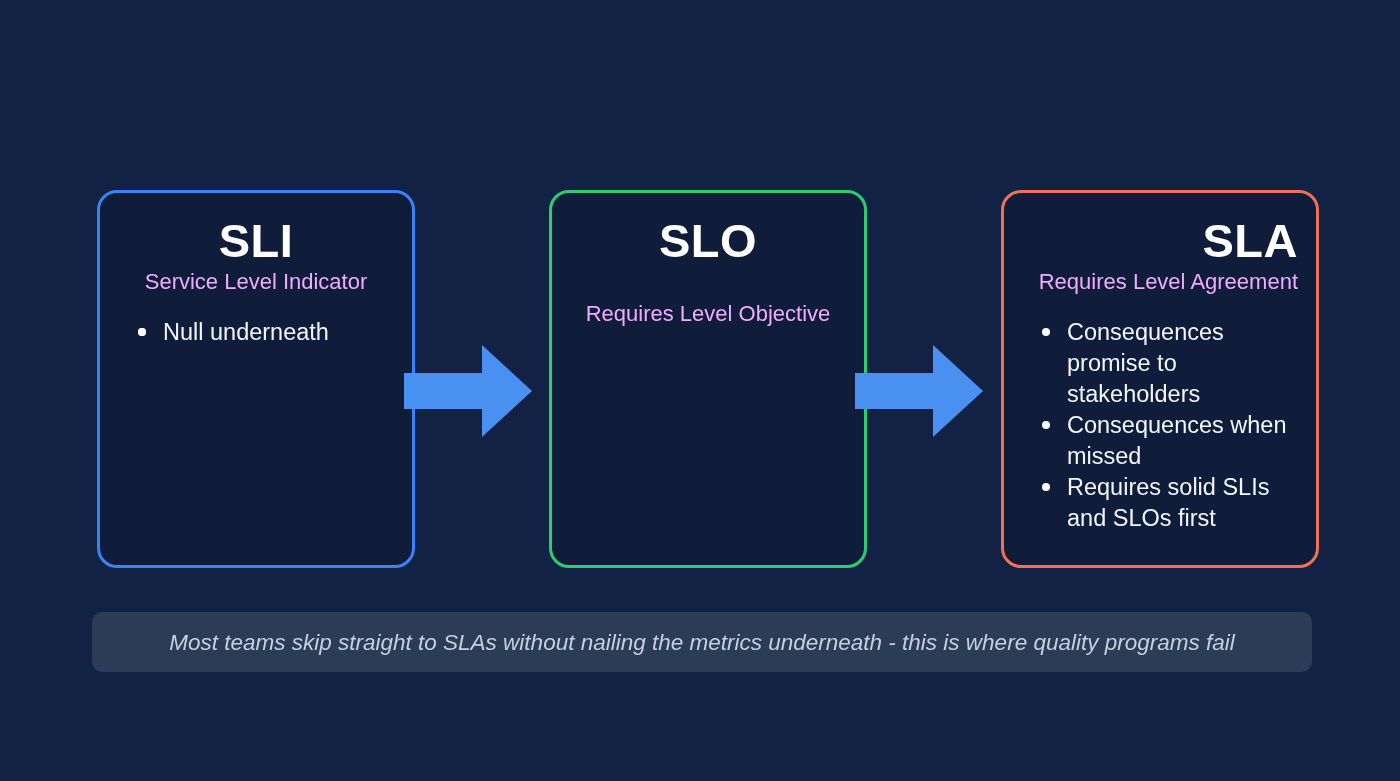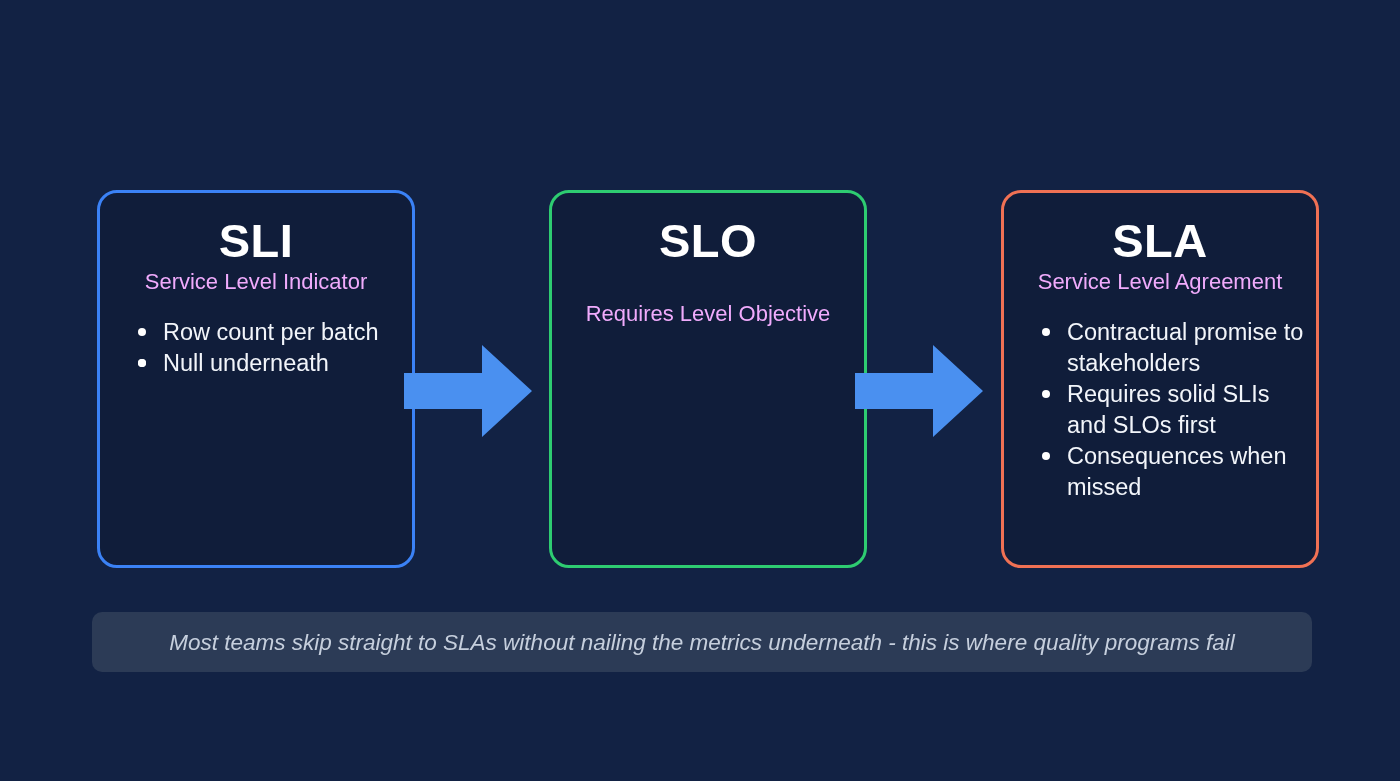--- a/index.html
+++ b/index.html
@@ -48,21 +48,21 @@
     border: 3px solid #3b82f6;
     background: #101d3a;
     padding: 24px 18px 14px 18px;
     display: flex;
     flex-direction: column;
     align-items: center;
     overflow: hidden;
   }
   .card.blue   { border-color: #3b82f6; }
   .card.green  { border-color: #2ecc71; gap: 32px; }
-  .card.orange { border-color: #f07154; }
+  .card.orange { border-color: #f07154; align-items: flex-end; }
 
   .card-title {
     font-size: 47px;
     font-weight: bold;
     color: #ffffff;
     letter-spacing: 0.5px;
     line-height: 1.02;
     text-align: center;
     margin: 0 0 4px 0;
   }
@@ -142,52 +142,48 @@
 <div id="canvas">
 
   <div class="cards-row">
 
     <div class="card blue">
       <div class="card-title">SLI</div>
       <div class="card-subtitle">Service Level Indicator</div>
       <ul class="bullets">
         <li>
           <span class="dot"></span>
-          <span>Row count per batch</span>
-        </li>
-        <li>
-          <span class="dot"></span>
         </li>
         <li>
           <span class="dot"></span>
           <span>Null underneath</span>
         </li>
       </ul>
     </div>
 
     <div class="card green">
       <div class="card-title">SLO</div>
       <div class="card-subtitle">Requires Level Objective</div>
     </div>
 
     <div class="card orange">
       <div class="card-title">SLA</div>
-      <div class="card-subtitle">Service Level Agreement</div>
+      <div class="card-subtitle">Requires Level Agreement</div>
       <ul class="bullets">
         <li>
           <span class="dot"></span>
-          <span>Contractual promise to stakeholders</span>
+          <span>Consequences promise to stakeholders</span>
+        </li>
+        <li>
+          <span class="dot"></span>
+          <span>Consequences when missed</span>
         </li>
         <li>
           <span class="dot"></span>
           <span>Requires solid SLIs and SLOs first</span>
-        </li>
-        <li>
-          <span class="dot"></span>
-          <span>Consequences when missed</span>
         </li>
       </ul>
     </div>
 
   </div>
 
   <div class="arrow arrow-1">
     <svg viewBox="0 0 128 92" preserveAspectRatio="none">
       <polygon points="0,28 78,28 78,0 128,46 78,92 78,64 0,64" fill="#4a90f0"></polygon>
     </svg>

